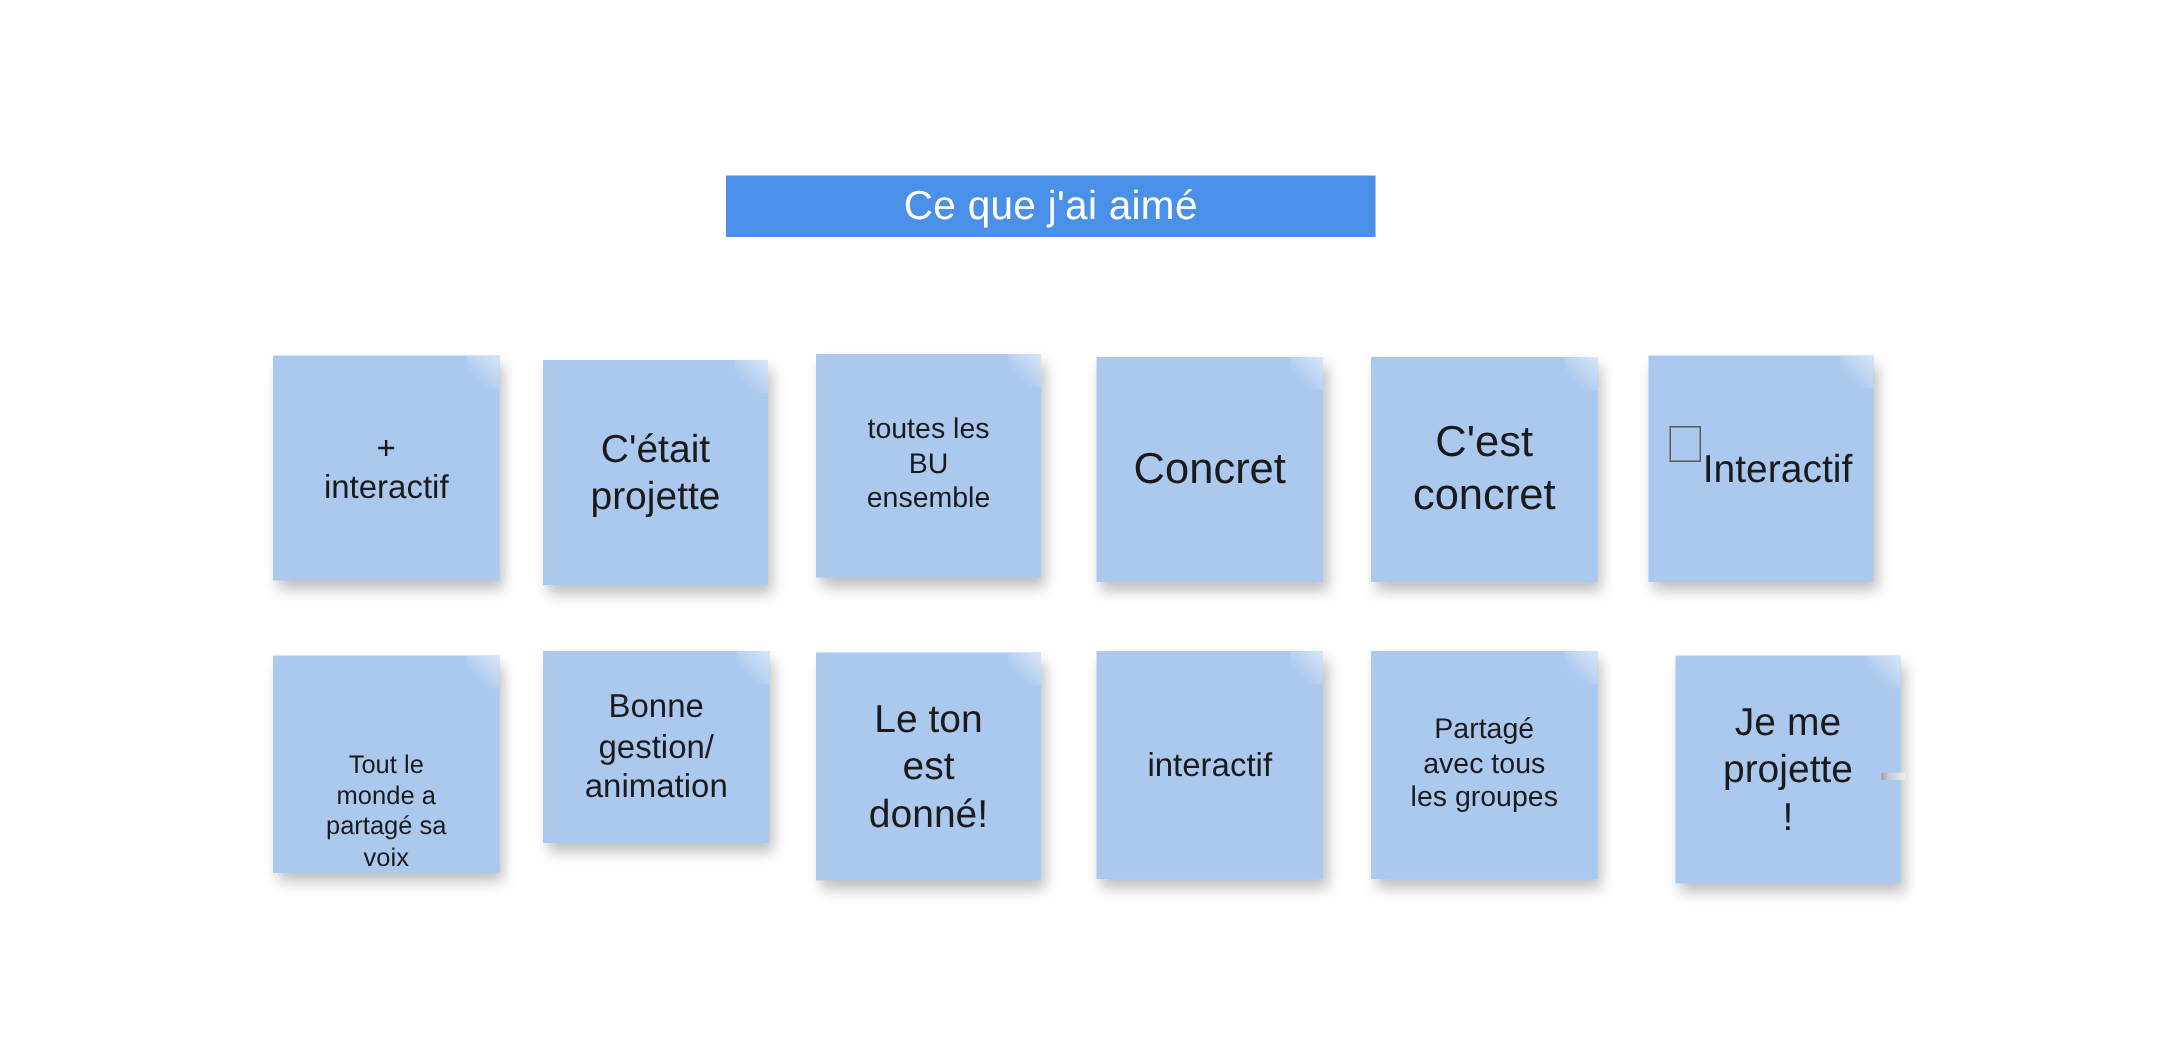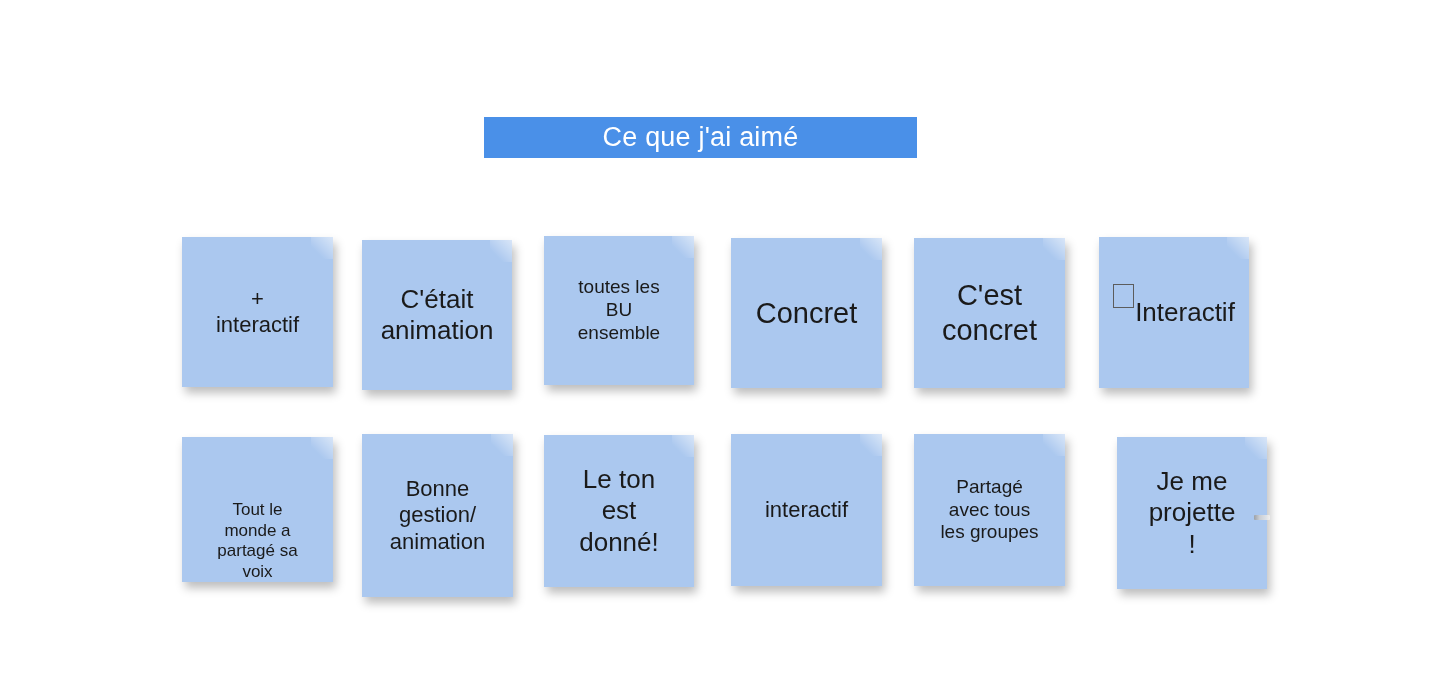--- a/index.html
+++ b/index.html
@@ -123,21 +123,21 @@
     <span class="title-text">Ce que j'ai aimé</span>
   </div>
 
   <div class="note fs-md" style="left:182px; top:237px; width:151px; height:150px;">
     <span class="note-text">+
 interactif</span>
   </div>
 
   <div class="note fs-lg" style="left:362px; top:240px; width:150px; height:150px;">
     <span class="note-text">C'était
-animation</span>
+projette</span>
   </div>
 
   <div class="note fs-sm" style="left:544px; top:236px; width:150px; height:149px;">
     <span class="note-text">toutes les
 BU
 ensemble</span>
   </div>
 
   <div class="note fs-xl" style="left:731px; top:238px; width:151px; height:150px;">
     <span class="note-text">Concret</span>
@@ -152,21 +152,21 @@
     <span class="note-text"><span class="tofu-box"></span><span>Interactif</span></span>
   </div>
 
   <div class="note fs-xs" style="left:182px; top:437px; width:151px; height:145px;align-items:flex-end;">
     <span class="note-text">Tout le
 monde a
 partagé sa
 voix</span>
   </div>
 
-  <div class="note fs-md" style="left:362px; top:434px; width:151px; height:163px;text-align:center;">
+  <div class="note fs-md" style="left:362px; top:434px; width:151px; height:128px;text-align:center;">
     <span class="note-text">Bonne
 gestion/
 animation</span>
   </div>
 
   <div class="note fs-lg" style="left:544px; top:435px; width:150px; height:152px;text-align:center;">
     <span class="note-text">Le ton
 est
 donné!</span>
   </div>

